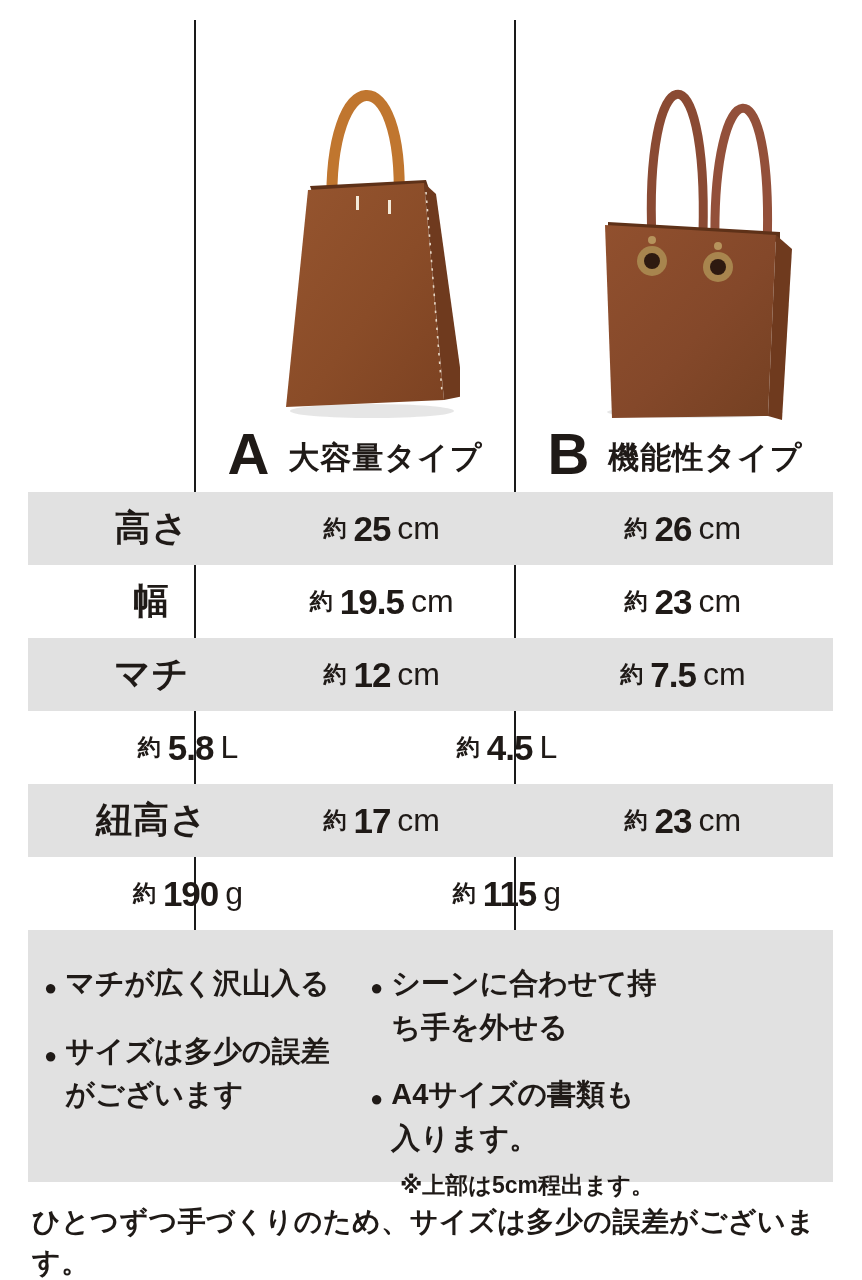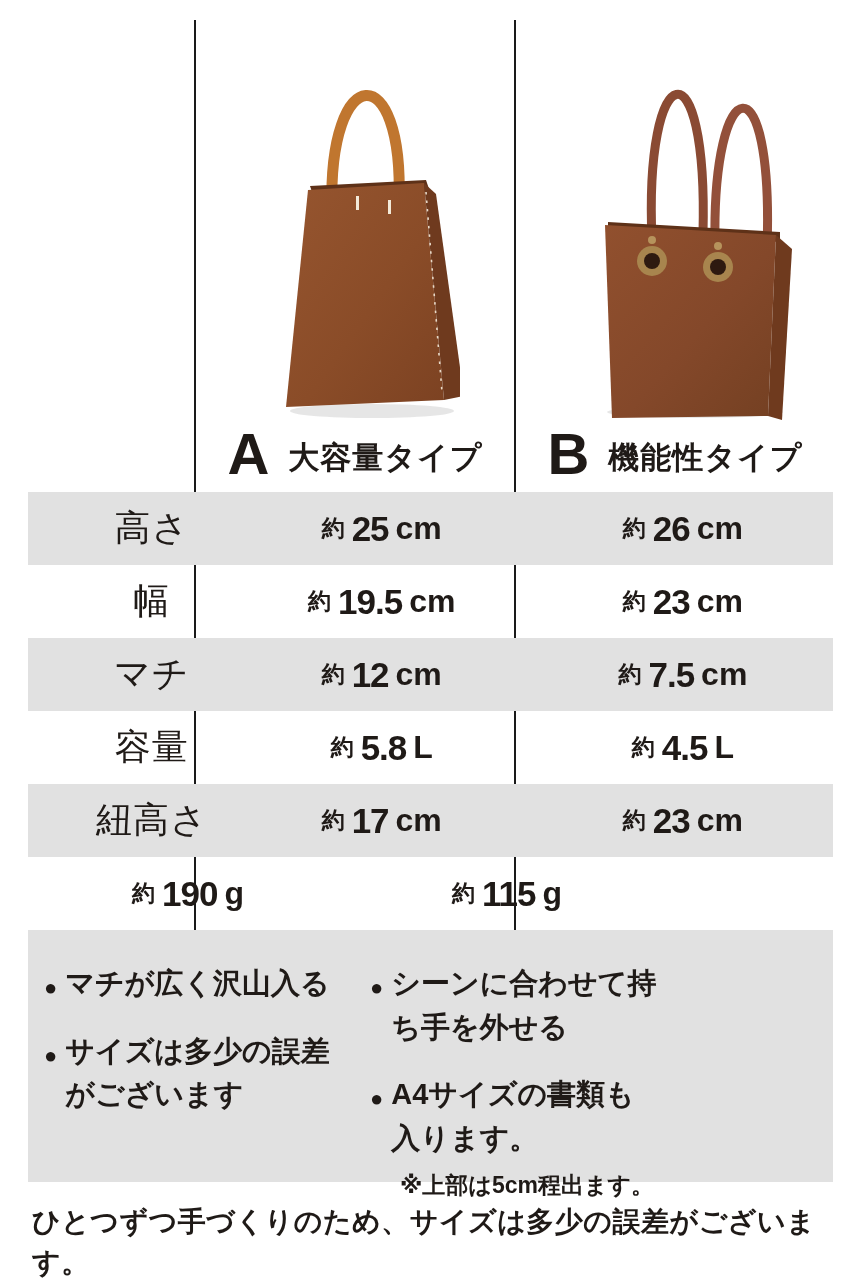--- a/index.html
+++ b/index.html
@@ -62,29 +62,29 @@
     left: 28px;
     top: 492px;
     width: 805px;
   }
   .row { display: flex; height: 73px; }
   .row.shaded { background: #e1e1e1; }
   .cell { display: flex; align-items: center; justify-content: center; }
   .cell.label {
     width: 167px;
     font-size: 36px;
-    font-weight: 400;
+    font-weight: 700;
     letter-spacing: 1px;
     margin-left: 45px;
   }
   .cell.val-a { width: 320px; }
   .cell.val-b { width: 318px; }
   .pfx  { font-size: 23px; font-weight: 600; margin-right: 7px; }
   .num  { font-size: 35px; font-weight: 700; letter-spacing: -1px; }
-  .unit { font-size: 32px; font-weight: 700; margin-left: 7px; }
+  .unit { font-size: 32px; font-weight: 400; margin-left: 7px; }
 
   
   .row.features { height: 252px; }
   .cell.feat {
     flex-direction: column;
     align-items: flex-start;
     justify-content: flex-start;
     padding-top: 32px;
   }
   .cell.feat.fa { width: 320px; padding-left: 16px; padding-right: 8px; }
@@ -214,21 +214,20 @@
           <span class="unit">cm</span>
       </div>
       <div class="cell val-b">
         <span class="pfx">約</span>
           <span class="num">7.5</span>
           <span class="unit">cm</span>
       </div>
     </div>
 
     <div class="row">
-      <div class="cell label">容量</div>
       <div class="cell val-a">
         <span class="pfx">約</span>
           <span class="num">5.8</span>
           <span class="unit">L</span>
       </div>
       <div class="cell val-b">
         <span class="pfx">約</span>
           <span class="num">4.5</span>
           <span class="unit">L</span>
       </div>

